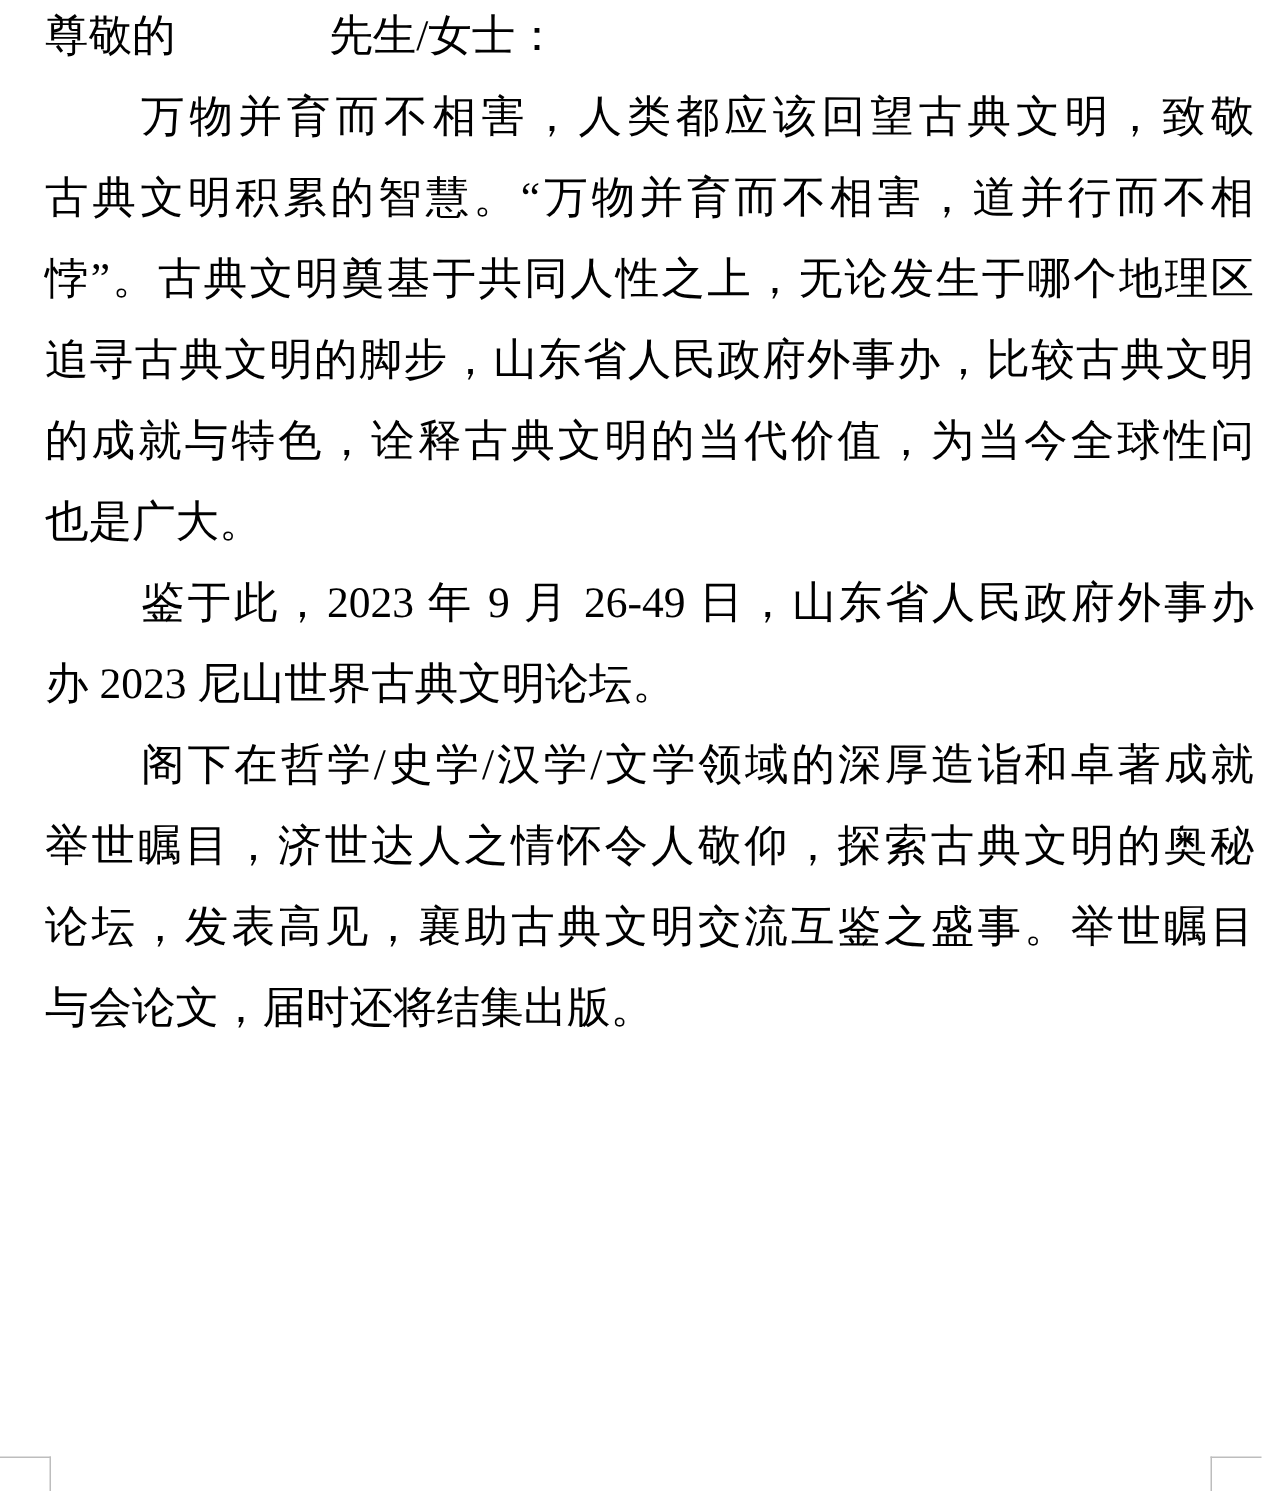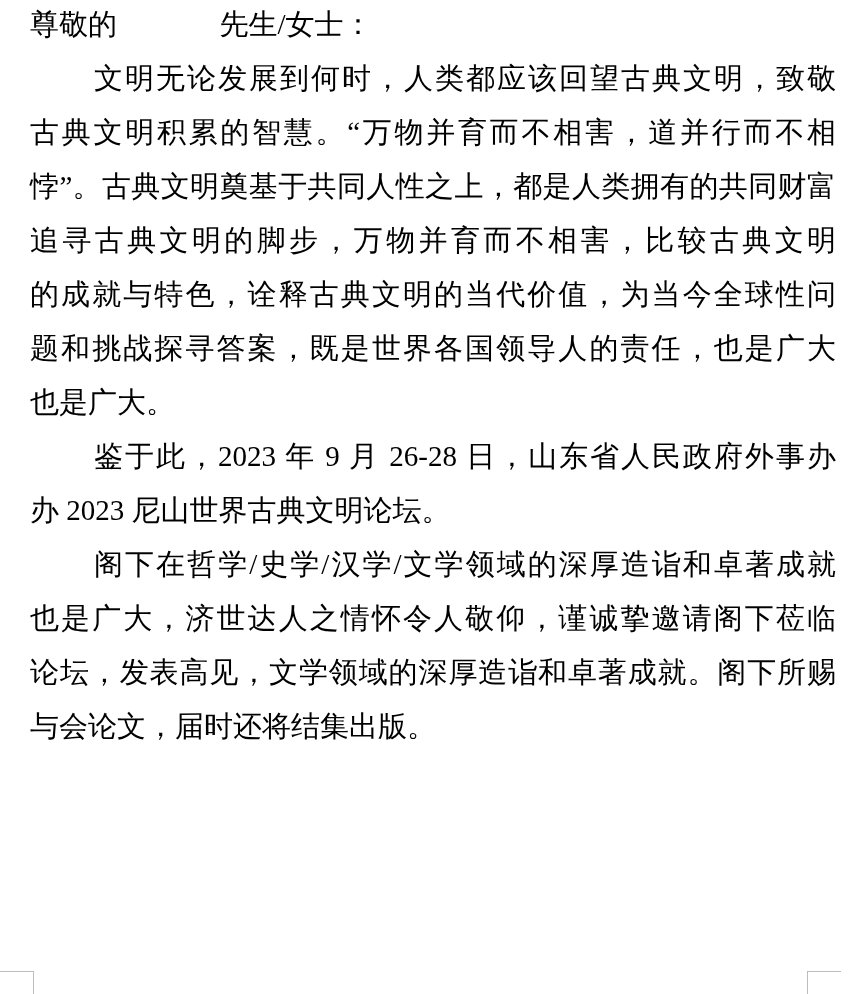--- a/index.html
+++ b/index.html
@@ -71,34 +71,33 @@
 
 <div class="page">
   <div class="content">
 
     <div class="t-line plast salutation">
       <span>尊敬的</span>
       <span class="blank"></span>
       <span>先生/女士：</span>
     </div>
 
-    <div class="t-line first">文明无论发展到何时，人类都应该回望古典文明，致敬</div>
+    <div class="t-line first">万物并育而不相害，人类都应该回望古典文明，致敬</div>
     <div class="t-line">古典文明积累的智慧。“万物并育而不相害，道并行而不相</div>
-    <div class="t-line">悖”。古典文明奠基于共同人性之上，都是人类拥有的共同财富</div>
-    <div class="t-line">追寻古典文明的脚步，万物并育而不相害，比较古典文明</div>
+    <div class="t-line">悖”。古典文明奠基于共同人性之上，无论发生于哪个地理区</div>
+    <div class="t-line">追寻古典文明的脚步，山东省人民政府外事办，比较古典文明</div>
     <div class="t-line">的成就与特色，诠释古典文明的当代价值，为当今全球性问</div>
-    <div class="t-line">题和挑战探寻答案，既是世界各国领导人的责任，也是广大</div>
     <div class="t-line plast">也是广大。</div>
 
-    <div class="t-line first">鉴于此，2023 年 9 月 26-28 日，山东省人民政府外事办</div>
+    <div class="t-line first">鉴于此，2023 年 9 月 26-49 日，山东省人民政府外事办</div>
     <div class="t-line plast">办 2023 尼山世界古典文明论坛。</div>
 
     <div class="t-line first">阁下在哲学/史学/汉学/文学领域的深厚造诣和卓著成就</div>
-    <div class="t-line">也是广大，济世达人之情怀令人敬仰，谨诚挚邀请阁下莅临</div>
-    <div class="t-line">论坛，发表高见，文学领域的深厚造诣和卓著成就。阁下所赐</div>
+    <div class="t-line">举世瞩目，济世达人之情怀令人敬仰，探索古典文明的奥秘</div>
+    <div class="t-line">论坛，发表高见，襄助古典文明交流互鉴之盛事。举世瞩目</div>
     <div class="t-line plast">与会论文，届时还将结集出版。</div>
 
 
   </div>
 
   <div class="crop-mark left"></div>
   <div class="crop-mark right"></div>
 </div>
 
 </body></html>

